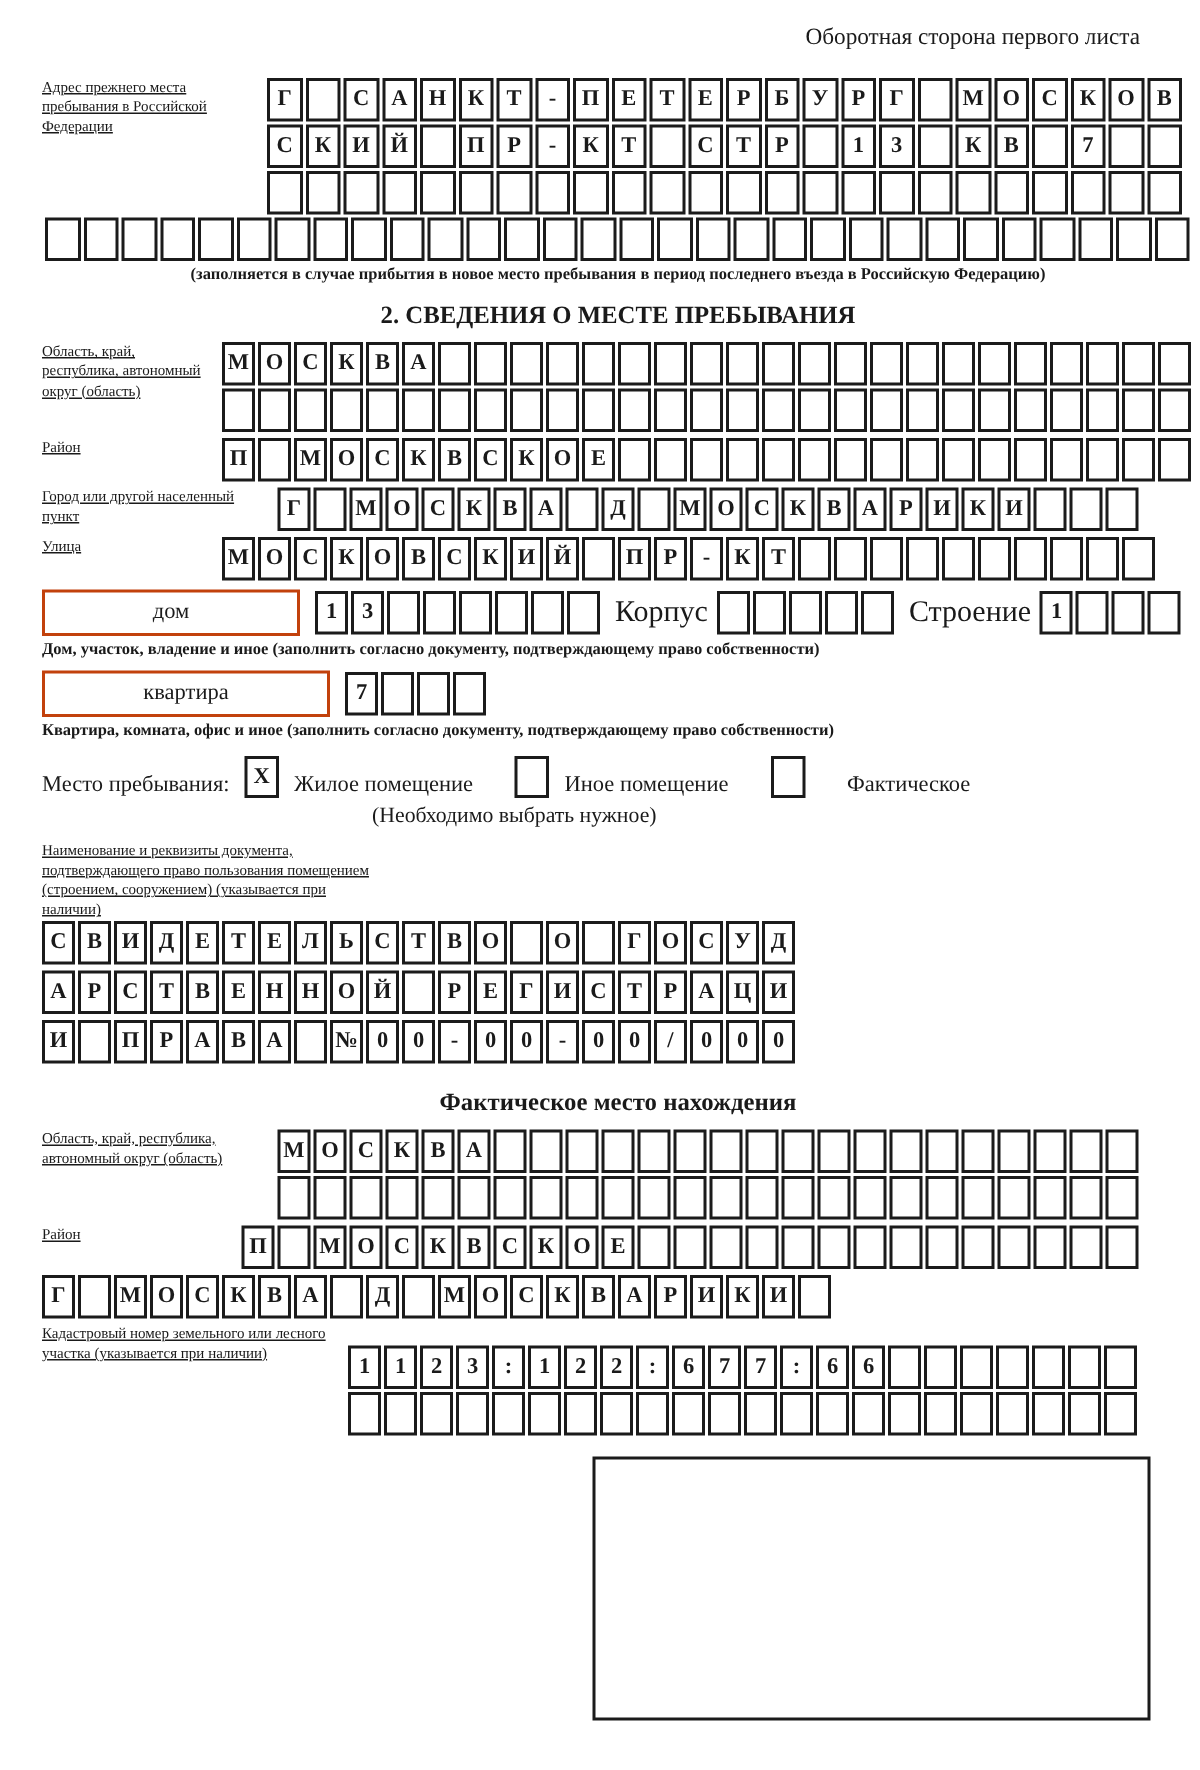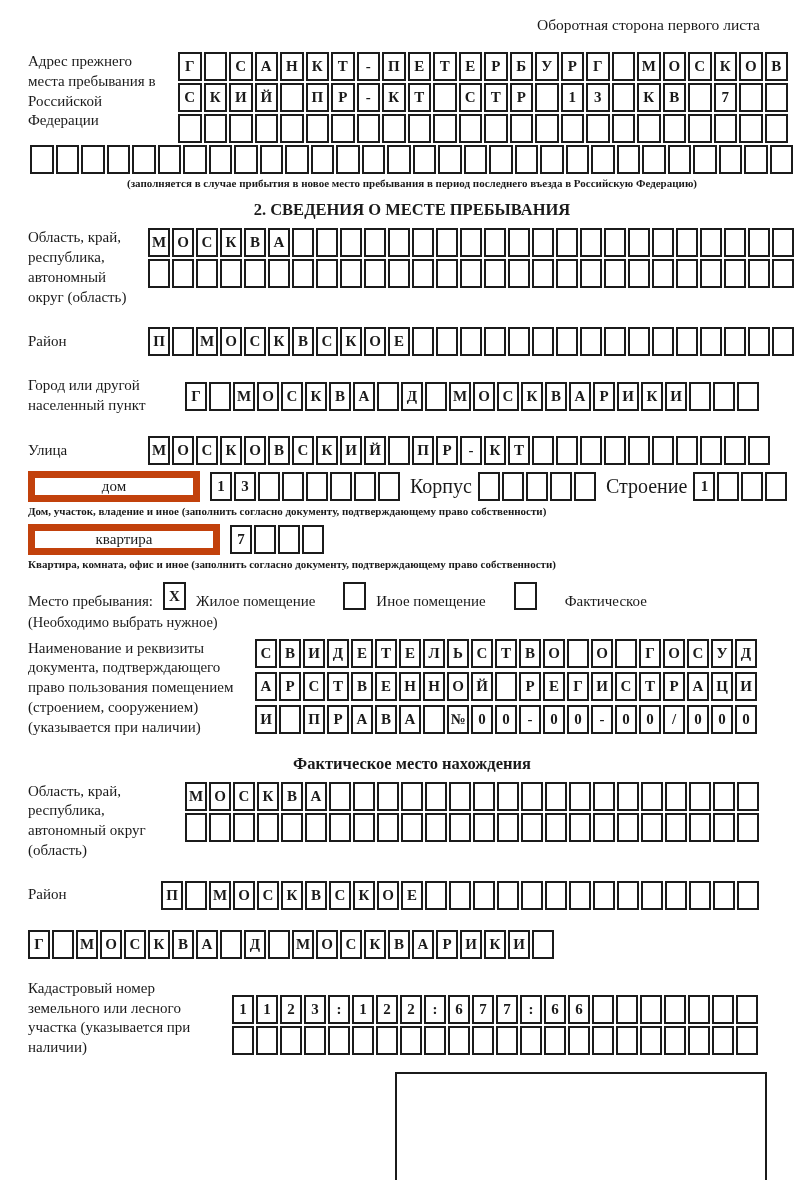--- a/index.html
+++ b/index.html
@@ -1,41 +1,41 @@
 <!DOCTYPE html>
 <html><head>
 <meta charset="utf-8">
 <style>
   html,body{margin:0;padding:0;background:#fff;color:#1a1a1a;}
   body{font-family:"Liberation Serif","DejaVu Serif",serif;width:800px;}
   .page{width:800px;min-height:1180px;box-sizing:border-box;padding:16px 4px 10px 28px;position:relative;}
   .hdr-note{text-align:right;font-size:15.5px;padding-right:36px;margin-bottom:18px;}
   .frow{display:flex;align-items:flex-start;}
-  .lbl{font-size:15px;line-height:1.32;box-sizing:border-box;padding-right:8px;flex-shrink:0;}
+  .lbl{font-size:10px;line-height:1.32;box-sizing:border-box;padding-right:8px;flex-shrink:0;text-decoration:underline;}
   .lw150{width:150px;} .lw120{width:120px;} .lw157{width:157px;} .lw227{width:227px;}
   .lw133{width:133px;} .lw204{width:204px;}
   .gcol{display:flex;flex-direction:column;gap:2px;}
   .grid{display:flex;gap:2px;}
   .cell{box-sizing:border-box;width:22px;height:29px;border:2px solid #1b1b1b;
         font-size:15px;font-weight:600;line-height:25px;text-align:center;flex-shrink:0;}
   .wide .cell{width:23.5px;}
-  .mt2{margin-top:2px;} .mt4{margin-top:20px;align-items:center;} .mt8{margin-top:8px;}
+  .mt2{margin-top:2px;} .mt4{margin-top:4px;} .mt8{margin-top:8px;flex-direction:column;}
   .note{font-size:11px;line-height:1.3;font-weight:bold;}
   .center{text-align:center;}
   .sec-title{font-weight:bold;font-size:16.5px;text-align:center;margin:10px 0 8px 0;}
-  .housebox{box-sizing:border-box;border:7px solid #c2410c;height:31px;display:flex;
+  .housebox{box-sizing:border-box;border:2px solid #c2410c;height:31px;display:flex;
             align-items:center;justify-content:center;font-size:15px;flex-shrink:0;}
   .hb170{width:172px;} .hb207{width:192px;align-items:center;}
   .hrow{display:flex;align-items:center;margin-top:6px;}
   .inline-lbl{font-size:20px;padding:0 6px 0 10px;white-space:nowrap;}
   .chkrow{display:flex;align-items:flex-end;margin-top:10px;font-size:15px;}
   .chk{box-sizing:border-box;width:23px;height:28px;border:2px solid #1b1b1b;margin:0 10px;
        text-align:center;line-height:24px;font-size:15px;font-weight:600;flex-shrink:0;}
   .opt-label{white-space:nowrap;}
-  .choose-note{width:82%;font-size:14.5px;margin-top:4px;}
+  .choose-note{width:82%;text-align:center;font-size:14.5px;margin-top:4px;}
   .stamp-wrap{margin-left:367px;width:374px;margin-top:14px;}
   .stamp-box{box-sizing:border-box;width:372px;height:176px;border:2px solid #1b1b1b;}
   .notes-2line{margin:2px 0 8px 0;}
 </style>
 </head>
 <body>
 
 <div class="page">
 
   <div class="hdr-note">Оборотная сторона первого листа</div>

